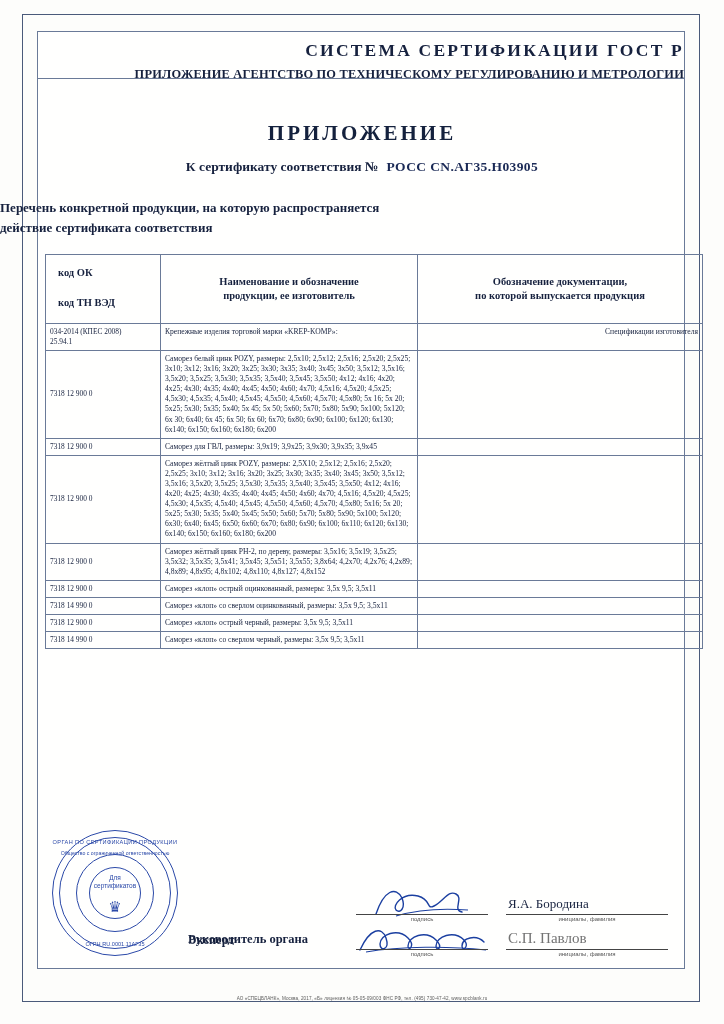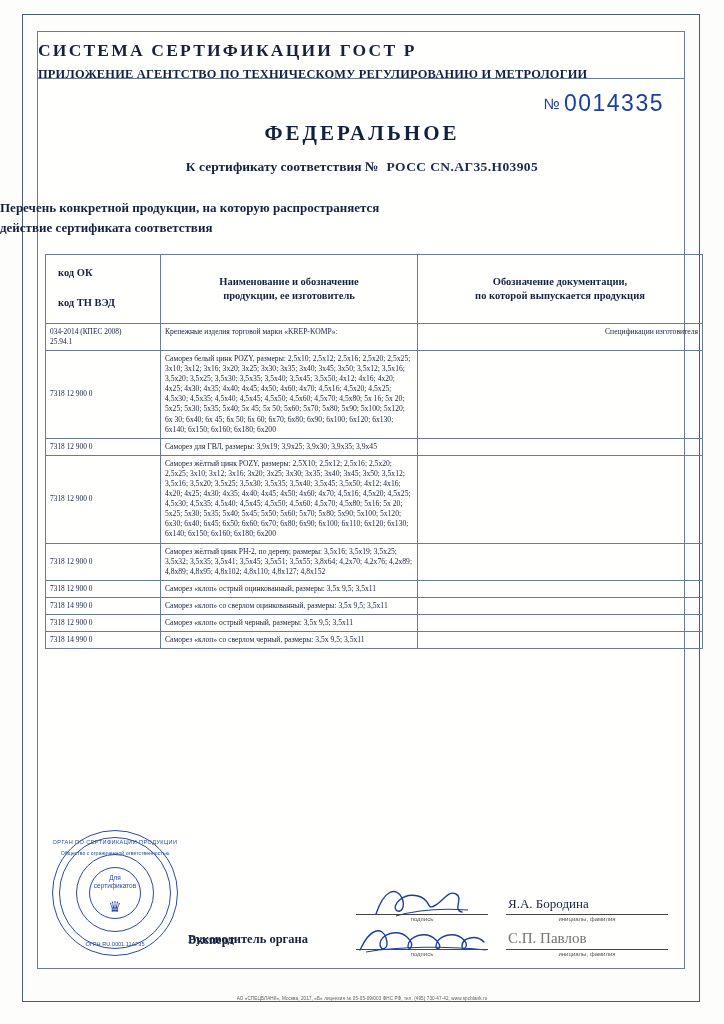--- a/index.html
+++ b/index.html
@@ -39,21 +39,21 @@
     border: 1px solid #6a7a98;
     box-sizing: border-box;
     background: #fffffe;
   }
   
   .hdr {
     position: absolute;
     left: 38px; top: 32px;
     width: 646px;
     box-sizing: border-box;
-    text-align: left;
+    text-align: right;
     padding-top: 8px;
   }
   .hdr .line1 {
     font-size: 17.5px;
     font-weight: bold;
     letter-spacing: 2.2px;
     color: #16213e;
   }
   .hdr .line2 {
     font-size: 12.4px;
@@ -366,25 +366,22 @@
 
   <div class="frame-outer"></div>
   <div class="frame-inner"></div>
 
   <div class="hdr">
     <div class="line1">СИСТЕМА СЕРТИФИКАЦИИ ГОСТ Р</div>
     <div class="line2">ПРИЛОЖЕНИЕ АГЕНТСТВО ПО ТЕХНИЧЕСКОМУ РЕГУЛИРОВАНИЮ И МЕТРОЛОГИИ</div>
   </div>
   <div class="hdr-rule"></div>
 
-  <div class="number-line">
-    <span class="no">№</span><span class="digits">0014335</span>
-  </div>
-
-  <div class="title-prilozhenie">ФЕДЕРАЛЬНОЕ</div>
+
+  <div class="title-prilozhenie">ПРИЛОЖЕНИЕ</div>
 
   <div class="cert-line">
     <span>К сертификату соответствия №</span><span class="cert-num">РОСС CN.АГ35.Н03905</span>
   </div>
 
   <div class="subtitle">
     <div>Перечень конкретной продукции,  на которую распространяется</div>
     <div>действие сертификата соответствия</div>
   </div>
 

